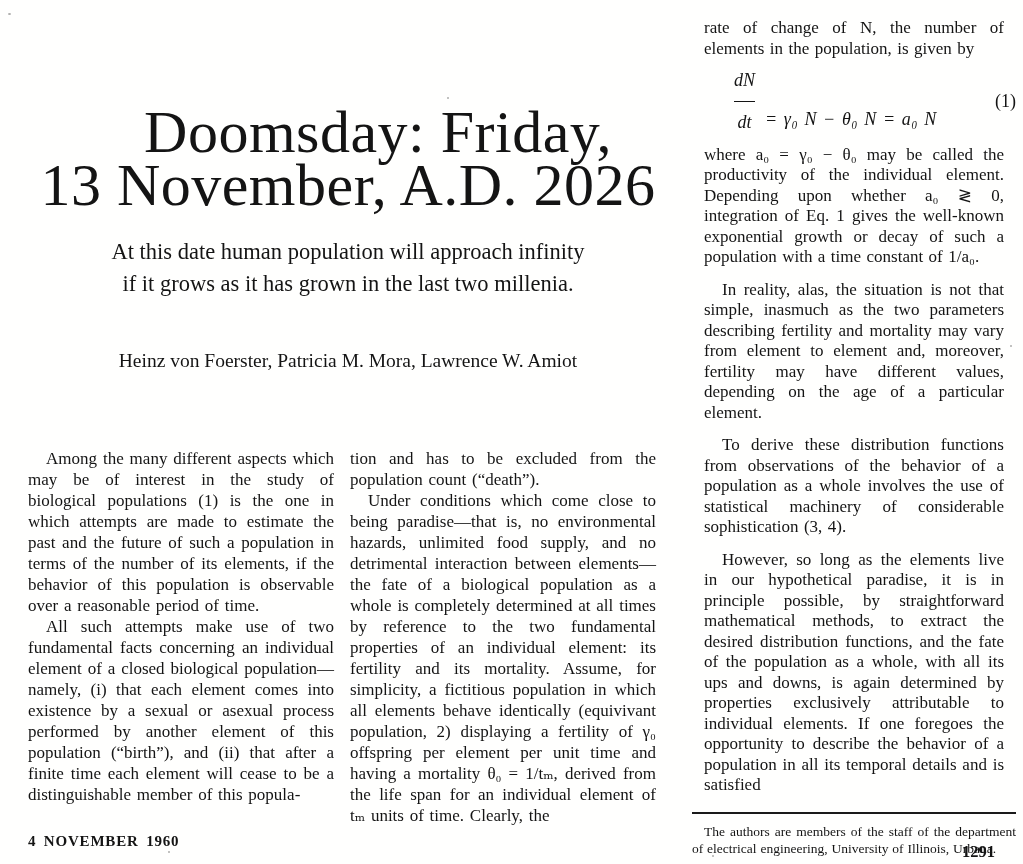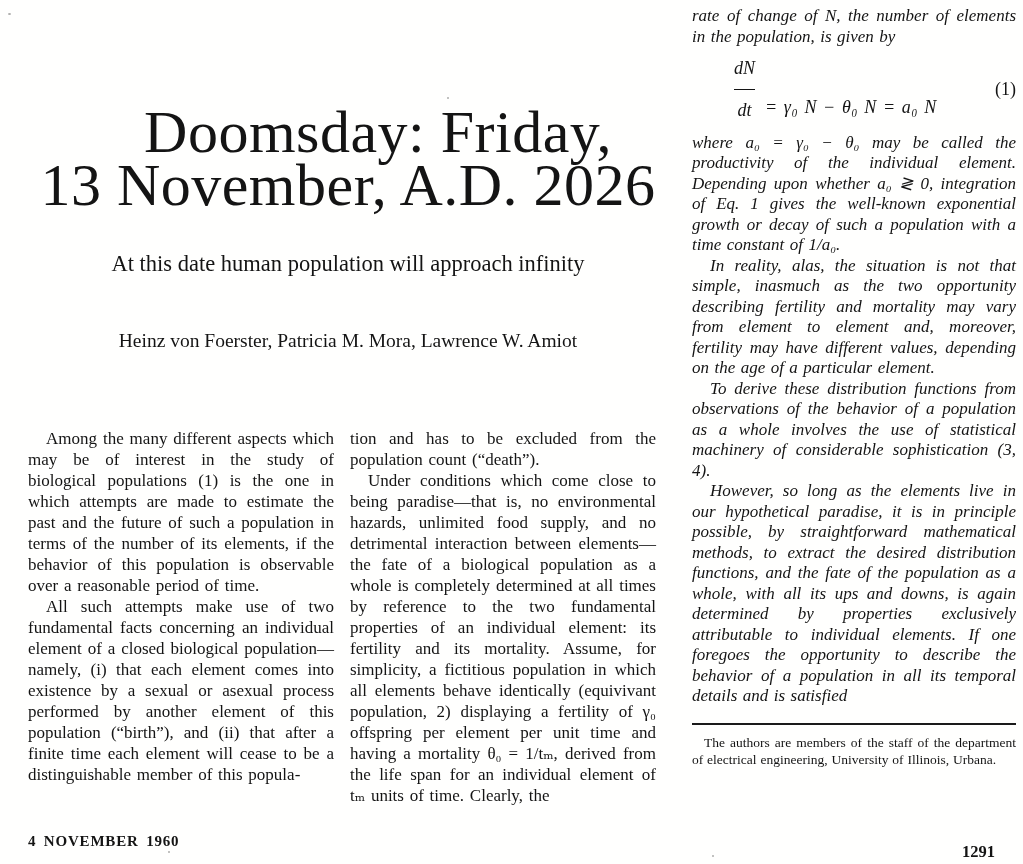--- a/index.html
+++ b/index.html
@@ -11,39 +11,39 @@
     font-family:"Liberation Serif","DejaVu Serif",serif;
     color:#141414;
     -webkit-font-smoothing:antialiased;
   }
   
   .main-left{position:absolute;left:28px;top:0;width:640px;}
   .masthead{text-align:center;}
   .title{font-size:60px;line-height:53px;padding-top:106px;letter-spacing:0.5px;}
   .title .t1{transform:translateX(30px);}
   .title .t1,.title .t2{display:block;}
-  .subtitle{font-size:22.5px;line-height:32px;margin-top:36px;}
+  .subtitle{font-size:22.5px;line-height:32px;margin-top:24px;}
   .subtitle div{display:block;}
   .authors{font-size:19.5px;margin-top:50px;}
   
   .body-cols{
     display:flex;gap:16px;margin-top:76px;
     font-size:17px;line-height:21px;
     text-align:justify;word-spacing:1.5px;
   }
   .col{width:306px;}
   .col p{margin:0;}
   p.indent{text-indent:18px;}
   
   .right-col{
     position:absolute;left:692px;top:6px;width:324px;
     font-size:17px;line-height:20.5px;
     text-align:justify;word-spacing:1.2px;
   }
-  .right-col p{margin:0;font-style:italic;}
+  .right-col p{margin:12px;}
   
   .equation{
     display:flex;align-items:center;
     margin:12px 0 13px 0;
     font-size:18px;font-style:italic;
   }
   .frac{display:inline-flex;flex-direction:column;align-items:center;margin-left:42px;line-height:1.05;gap:10px;}
   .frac .bar{width:100%;border-top:1.6px solid #141414;margin:1px 0;}
   .eq-rhs{margin-left:10px;letter-spacing:0.5px;margin-top:36px;}
   .eq-label{margin-left:auto;font-style:normal;}
@@ -74,20 +74,21 @@
 
   <div class="main-left">
 
     <div class="masthead">
       <div class="title">
         <span class="t1">Doomsday: Friday,</span>
         <span class="t2">13 November, A.D. 2026</span>
       </div>
       <div class="subtitle">
         <div>At this date human population will approach infinity</div>
+        <div>if it grows as it has grown in the last two millenia.</div>
       </div>
       <div class="authors">Heinz von Foerster, Patricia M. Mora, Lawrence W. Amiot</div>
     </div>
 
     <div class="body-cols">
       <div class="col">
         <p class="indent">Among the many different aspects which may be of interest in the study of biological populations (1) is the one in which attempts are made to estimate the past and the future of such a population in terms of the number of its elements, if the behavior of this population is observable over a reasonable period of time.</p>
         <p class="indent">All such attempts make use of two fundamental facts concerning an individual element of a closed biological population—namely, (i) that each element comes into existence by a sexual or asexual process performed by another element of this population (“birth”), and (ii) that after a finite time each element will cease to be a distinguishable member of this popula-</p>
       </div>
       <div class="col">
@@ -105,21 +106,21 @@
       <span class="frac">
         <span>dN</span>
         <span class="bar"></span>
         <span>dt</span>
       </span>
       <span class="eq-rhs">= γ₀ N − θ₀ N = a₀ N</span>
       <span class="eq-label">(1)</span>
     </div>
 
     <p>where a₀ = γ₀ − θ₀ may be called the productivity of the individual element. Depending upon whether a₀ ≷ 0, integration of Eq. 1 gives the well-known exponential growth or decay of such a population with a time constant of 1/a₀.</p>
-    <p class="indent">In reality, alas, the situation is not that simple, inasmuch as the two opportunity describing fertility and mortality may vary from element to element and, moreover, fertility may have different values, depending on the age of a particular element.</p>
+    <p class="indent">In reality, alas, the situation is not that simple, inasmuch as the two parameters describing fertility and mortality may vary from element to element and, moreover, fertility may have different values, depending on the age of a particular element.</p>
     <p class="indent">To derive these distribution functions from observations of the behavior of a population as a whole involves the use of statistical machinery of considerable sophistication (3, 4).</p>
     <p class="indent">However, so long as the elements live in our hypothetical paradise, it is in principle possible, by straightforward mathematical methods, to extract the desired distribution functions, and the fate of the population as a whole, with all its ups and downs, is again determined by properties exclusively attributable to individual elements. If one foregoes the opportunity to describe the behavior of a population in all its temporal details and is satisfied</p>
 
     <hr class="fn-rule">
     <div class="footnote">The authors are members of the staff of the department of electrical engineering, University of Illinois, Urbana.</div>
   </div>
 
   <div class="issue-date">4 NOVEMBER 1960</div>
   <div class="page-number">1291</div>
 

